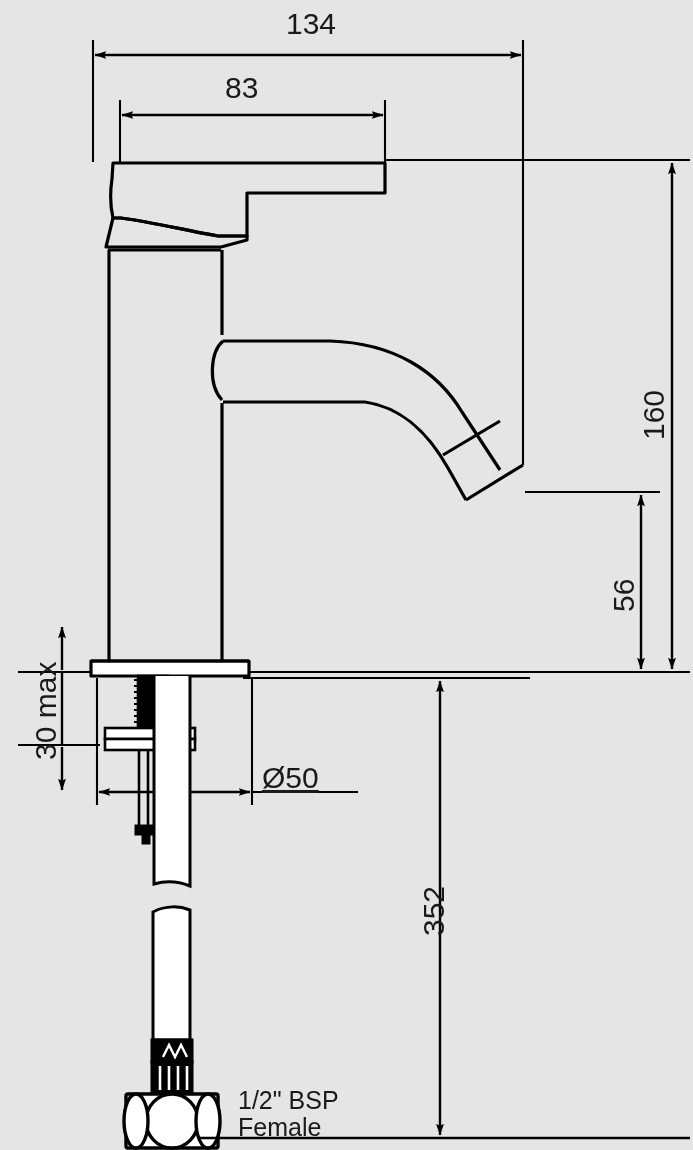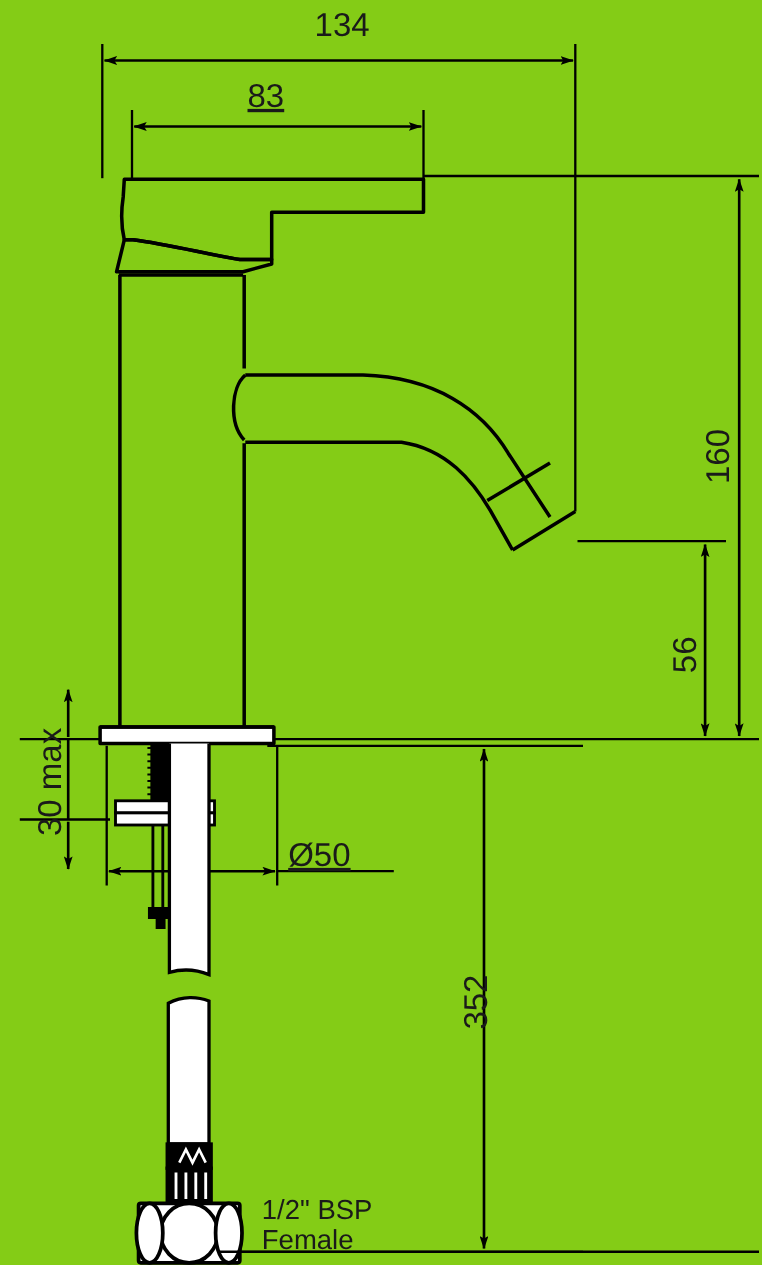--- a/index.html
+++ b/index.html
@@ -4,21 +4,21 @@
 <style>
   html, body {
     margin: 0;
     padding: 0;
     background: #ffffff;
   }
   #stage {
     position: relative;
     width: 693px;
     height: 1150px;
-    background: #84cc16;
+    background: #e5e5e5;
     overflow: hidden;
     font-family: "Liberation Sans", sans-serif;
   }
   #drawing {
     position: absolute;
     left: 0;
     top: 0;
     width: 693px;
     height: 1150px;
   }
@@ -190,21 +190,21 @@
 
       <g stroke-width="2.4">
         <line x1="200" y1="1138" x2="690" y2="1138"></line>
       </g>
 
     </g>
   </svg>
 
   <div class="dim-label" style="left:286px; top:8px;">134</div>
 
-  <div class="dim-label" style="left:225px; top:72px;text-decoration:underline;">83</div>
+  <div class="dim-label" style="left:225px; top:72px;">83</div>
 
   <div class="dim-label rot90" style="left:638px; top:440px;">160</div>
 
   <div class="dim-label rot90" style="left:608px; top:612px;">56</div>
 
   <div class="dim-label rot90" style="left:30px; top:760px;">30 max</div>
 
   <div class="dim-label" style="left:262px; top:762px;text-decoration:underline;">Ø50</div>
 
   <div class="dim-label rot90" style="left:418px; top:936px;">352</div>

